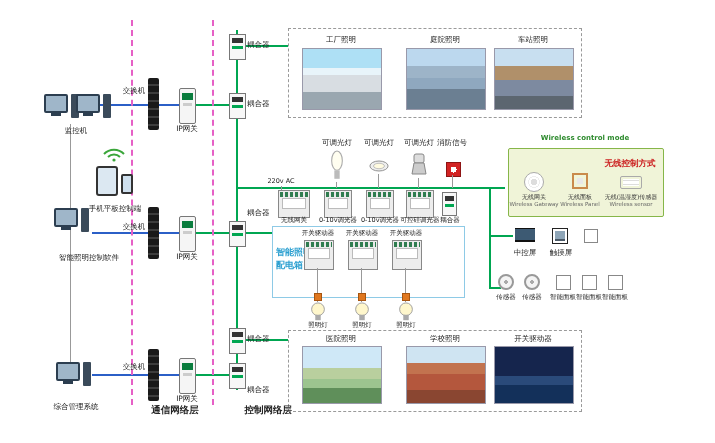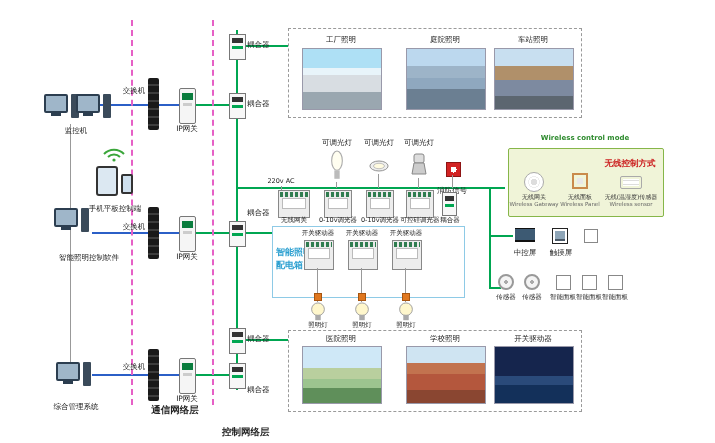--- a/index.html
+++ b/index.html
@@ -185,21 +185,21 @@
   <div class="lbl" style="left:302px;top:334px;width:78px;">医院照明</div>
   <div class="photo ph-hospital" style="left:302px;top:346px;width:78px;height:56px;"></div>
   <div class="lbl" style="left:406px;top:334px;width:78px;">学校照明</div>
   <div class="photo ph-school" style="left:406px;top:346px;width:78px;height:56px;"></div>
   <div class="lbl" style="left:494px;top:334px;width:78px;">开关驱动器</div>
   <div class="photo ph-night2" style="left:494px;top:346px;width:78px;height:56px;"></div>
 
   <div class="lbl" style="left:317px;top:138px;width:40px;">可调光灯</div>
   <div class="lbl" style="left:359px;top:138px;width:40px;">可调光灯</div>
   <div class="lbl" style="left:399px;top:138px;width:40px;">可调光灯</div>
-  <div class="lbl" style="left:432px;top:138px;width:40px;margin-top:48px;">消防信号</div>
+  <div class="lbl" style="left:432px;top:138px;width:40px;">消防信号</div>
 
   <svg class="abs" style="left:330px;top:150px;" width="14" height="32" viewBox="0 0 12 30">
     <ellipse cx="6" cy="10" rx="5" ry="9" fill="#fffef0" stroke="#aaa"></ellipse>
       <rect x="3.5" y="19" width="5" height="8" fill="#bbb"></rect>
   </svg>
   <svg class="abs" style="left:369px;top:158px;" width="20" height="16" viewBox="0 0 22 14">
     <ellipse cx="11" cy="7" rx="10" ry="5.5" fill="#eee" stroke="#888"></ellipse>
       <ellipse cx="11" cy="7" rx="6" ry="3" fill="#fffbe0" stroke="#bbb"></ellipse>
   </svg>
   <svg class="abs" style="left:410px;top:152px;" width="18" height="26" viewBox="0 0 18 26">
@@ -317,15 +317,15 @@
   <div class="lbl lbl-sm" style="left:492px;top:294px;width:28px;">传感器</div>
   <div class="lbl lbl-sm" style="left:518px;top:294px;width:28px;">传感器</div>
   <div class="panel-sq" style="left:556px;top:275px;"></div>
   <div class="panel-sq" style="left:582px;top:275px;"></div>
   <div class="panel-sq" style="left:608px;top:275px;"></div>
   <div class="lbl lbl-sm" style="left:548px;top:294px;width:30px;">智能面板</div>
   <div class="lbl lbl-sm" style="left:574px;top:294px;width:30px;">智能面板</div>
   <div class="lbl lbl-sm" style="left:600px;top:294px;width:30px;">智能面板</div>
 
   <div class="layer-lbl" style="left:140px;top:404px;width:70px;text-align:center;">通信网络层</div>
-  <div class="layer-lbl" style="left:222px;top:426px;width:70px;text-align:left;">控制网络层</div>
+  <div class="layer-lbl" style="left:222px;top:404px;width:70px;text-align:right;">控制网络层</div>
 
 </div>
 
 </body></html>

